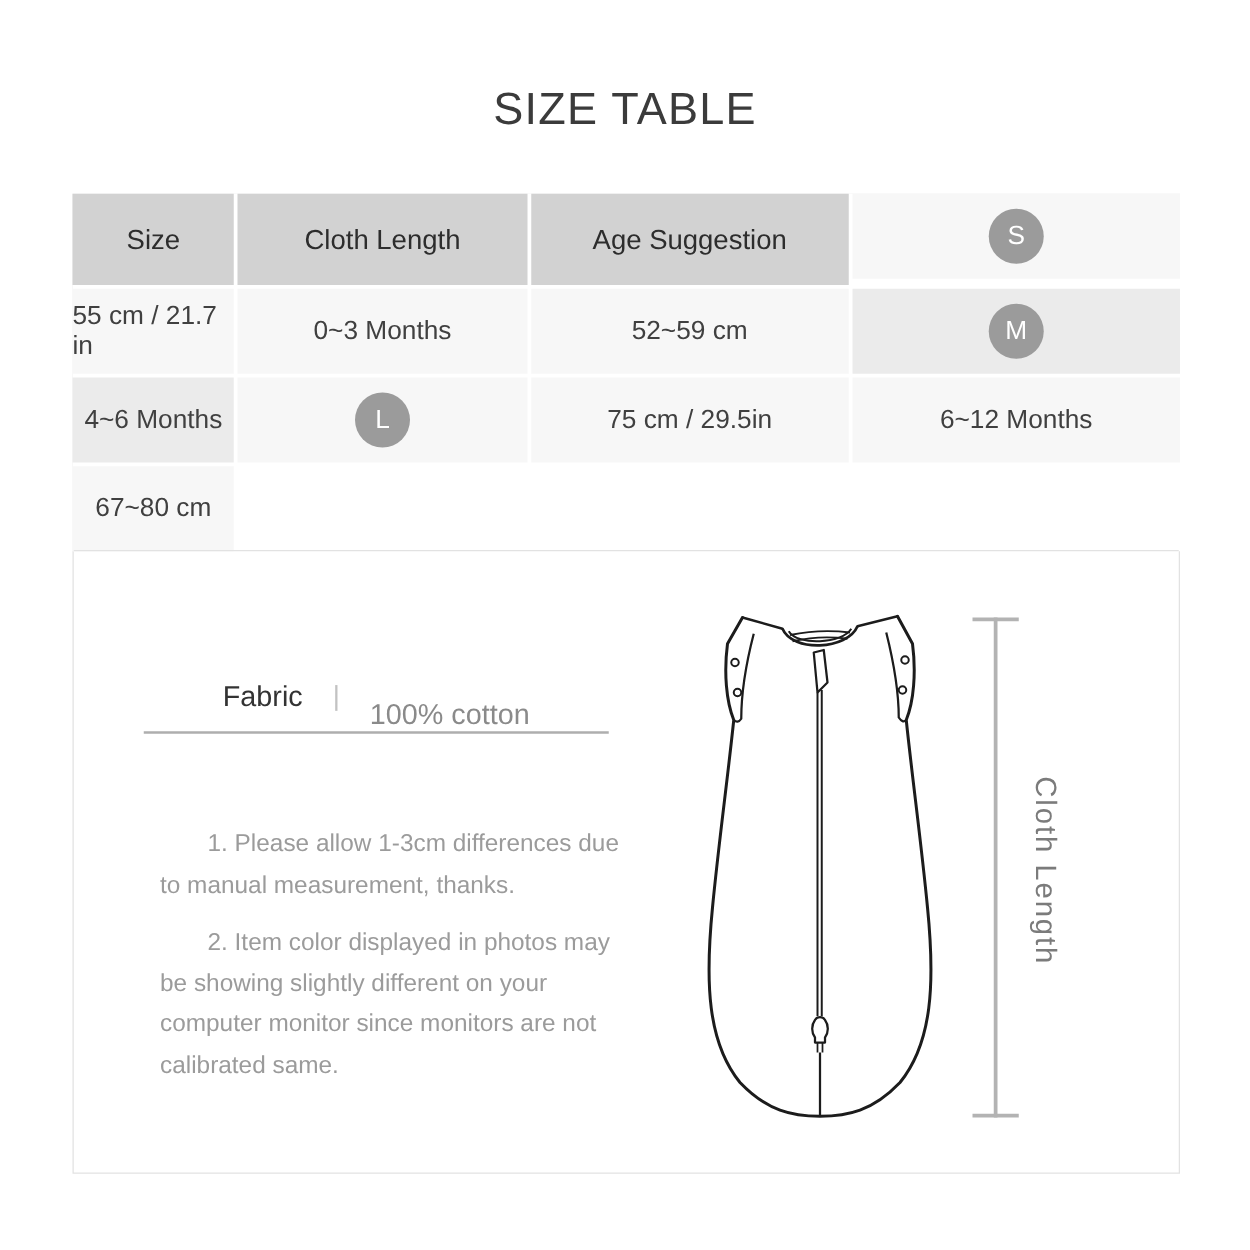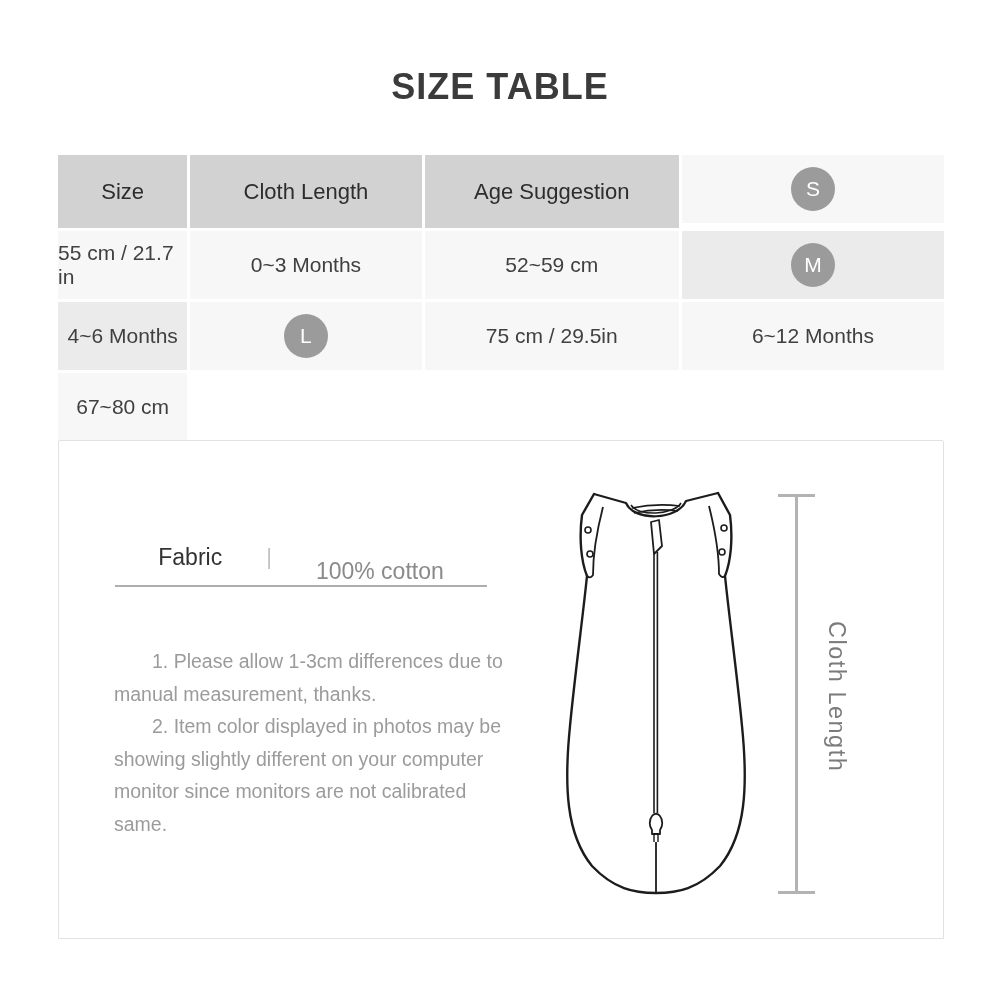--- a/index.html
+++ b/index.html
@@ -2,21 +2,21 @@
 <html><head>
 <meta charset="utf-8">
 <style>
   * { margin:0; padding:0; box-sizing:border-box; }
   html,body { background:#fff; }
   body { font-family:"Liberation Sans", sans-serif; }
   .page { position:relative; width:1000px; height:1000px; background:#fff; overflow:hidden; }
 
   .page-title {
     position:absolute; top:66px; left:0; width:100%;
-    text-align:center; font-size:36px; font-weight:700;
+    text-align:center; font-size:36px; font-weight:400;
     color:#3b3b3b; letter-spacing:1px;
   }
 
   .panel {
     position:absolute; left:58px; top:155px; width:886px; height:784px;
     border:1px solid #e2e2e2; background:#fff;
   }
 
   
   .size-table {
@@ -33,34 +33,34 @@
   .size-badge {
     width:44px; height:44px; border-radius:50%;
     background:#9b9b9b; color:#ffffff; font-size:21px;
     display:flex; align-items:center; justify-content:center;
   }
   .table-bottom-rule { position:absolute; left:0; top:284px; width:100%; height:1px; background:#e2e2e2; }
 
   
   .fabric-row {
     position:absolute; left:56px; top:384px; width:372px; height:34px;
-    display:flex; align-items:center; justify-content:center; gap:44px;
+    display:flex; align-items:center; justify-content:center; gap:24px;
     font-size:23px;
   }
   .fabric-label { color:#333333; }
   .fabric-divider { color:#c2c2c2; font-size:22px; }
   .fabric-value { color:#8a8a8a;margin-top:28px; }
   .fabric-rule { position:absolute; left:56px; top:429px; width:372px; height:2px; background:#aeaeae; }
 
   
   .notes {
     position:absolute; left:55px; top:489px; width:402px;
     font-size:19.5px; line-height:32.5px; color:#9b9b9b;
   }
-  .notes p { text-indent:38px; margin:0; }
+  .notes p { text-indent:38px; margin:14px; }
 
   
   .garment-svg { position:absolute; left:487px; top:306px; width:220px; height:460px; }
 
   .measure-cap-top, .measure-cap-bottom {
     position:absolute; left:719px; width:37px; height:3px; background:#b3b3b3;
   }
   .measure-cap-top { top:338px; }
   .measure-cap-bottom { top:735px; }
   .measure-line {

